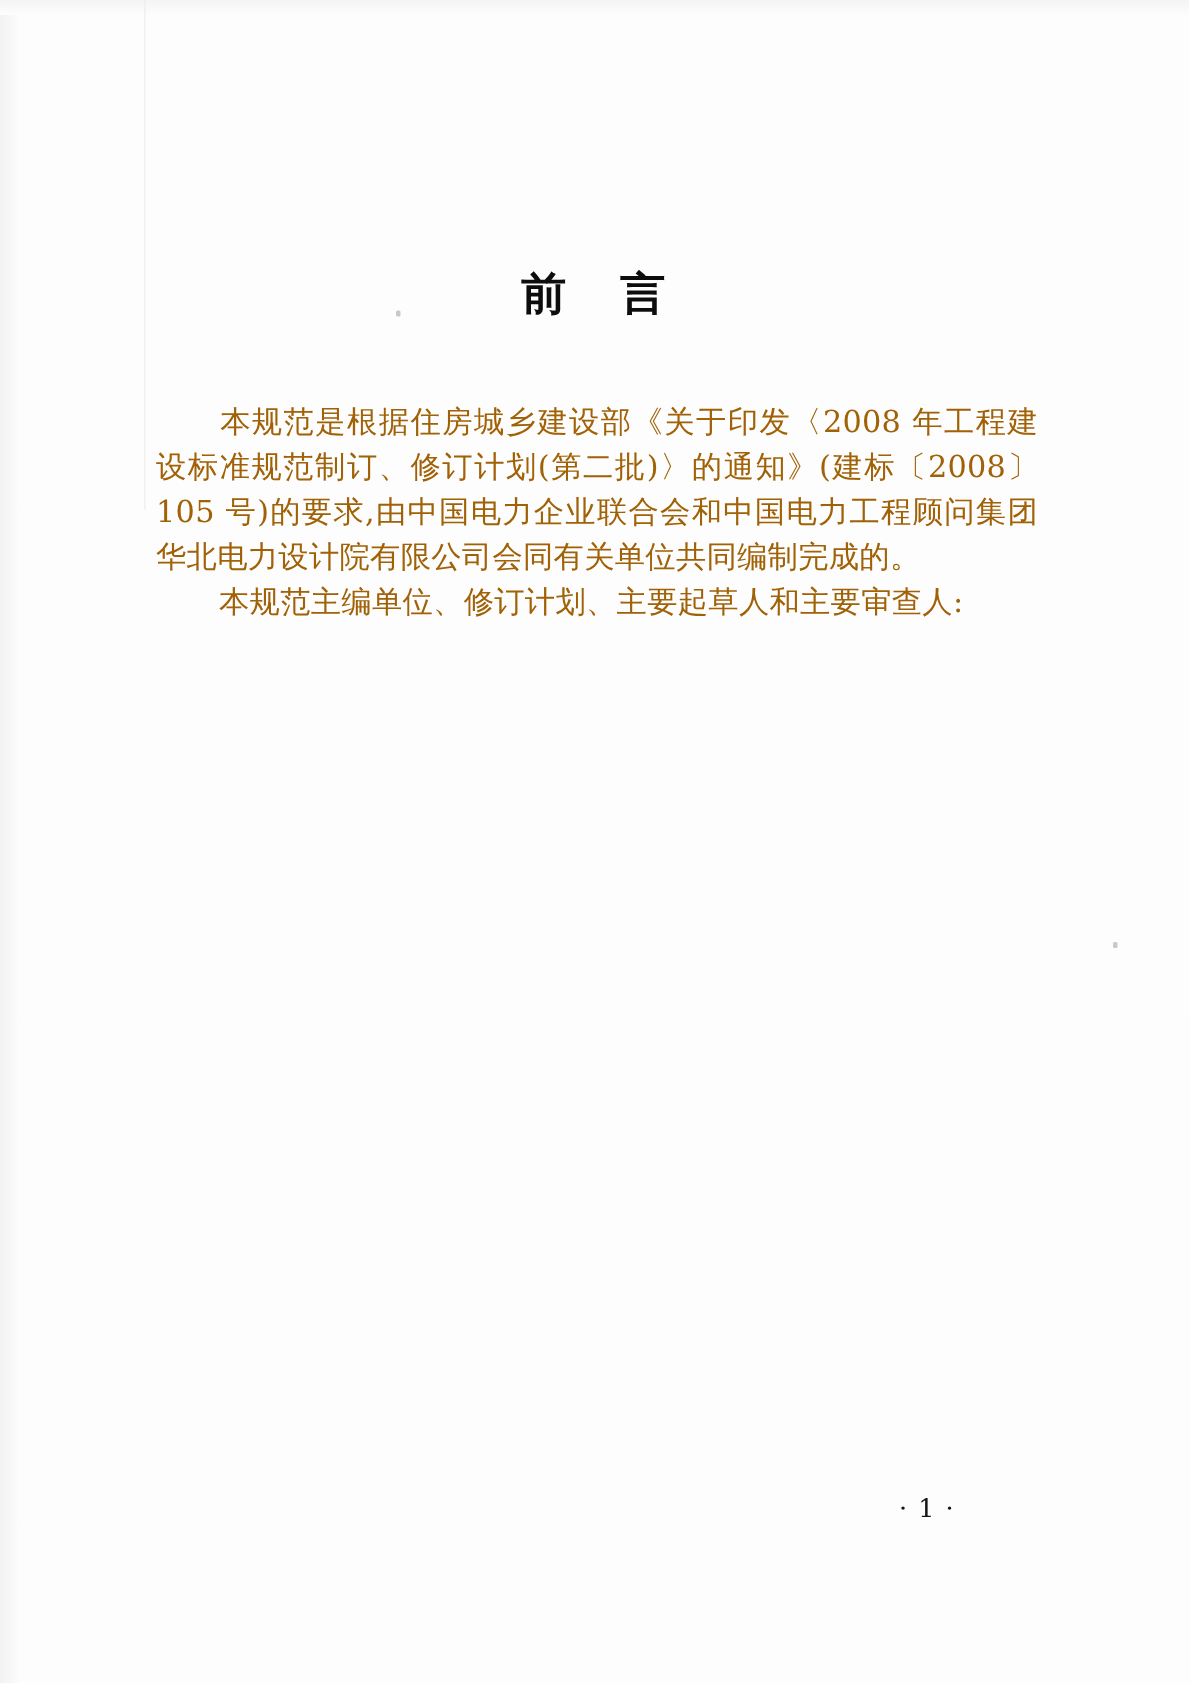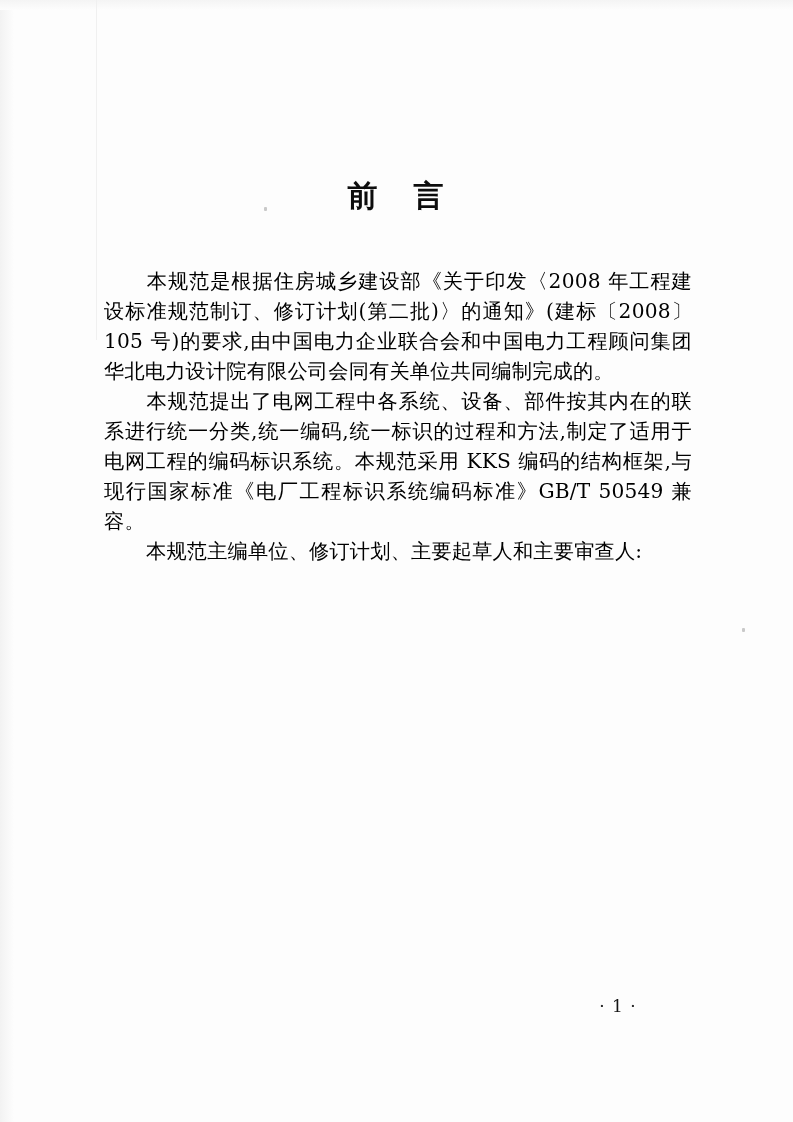--- a/index.html
+++ b/index.html
@@ -68,21 +68,21 @@
     position: absolute;
     left: 104px;
     top: 266px;
     width: 588px;
   }
 
   .para {
     font-family: "DejaVu Serif", "Liberation Serif", serif;
     font-size: 20.2px;
     line-height: 30px;
-    color: #000000;
+    color: #a16207;
     text-align: justify;
     text-justify: inter-character;
     margin: 0;
     letter-spacing: 0.2px;
   }
   .para + .para {
     margin-top: 0px;
   }
   .para .indent {
     display: inline-block;
@@ -115,21 +115,20 @@
   <div class="scan-fold"></div>
   <div class="scan-speck" style="left:264px; top:207px;"></div>
   <div class="scan-speck" style="left:742px; top:628px;"></div>
 
   <div class="doc-title">
     <span>前</span><span class="gap"></span><span>言</span>
   </div>
 
   <div class="body-block">
     <p class="para"><span class="indent"></span><span>本规范是根据住房城乡建设部《关于印发〈2008 年工程建设标准规范制订、修订计划(第二批)〉的通知》(建标〔2008〕105 号)的要求,由中国电力企业联合会和中国电力工程顾问集团华北电力设计院有限公司会同有关单位共同编制完成的。</span></p>
-    <p class="para"><span class="indent"></span><span>本规范提出了电网工程中各系统、设备、部件按其内在的联系进行统一分类,统一编码,统一标识的过程和方法,制定了适用于电网工程的编码标识系统。本规范采用 KKS 编码的结构框架,与现行国家标准《电厂工程标识系统编码标准》GB/T 50549 兼容。</span></p>
     <p class="para"><span class="indent"></span><span>本规范主编单位、修订计划、主要起草人和主要审查人:</span></p>
   </div>
 
   <div class="page-number">
     <span class="pn-inner">· 1 ·</span>
   </div>
 
 </div>
 
 </body></html>

